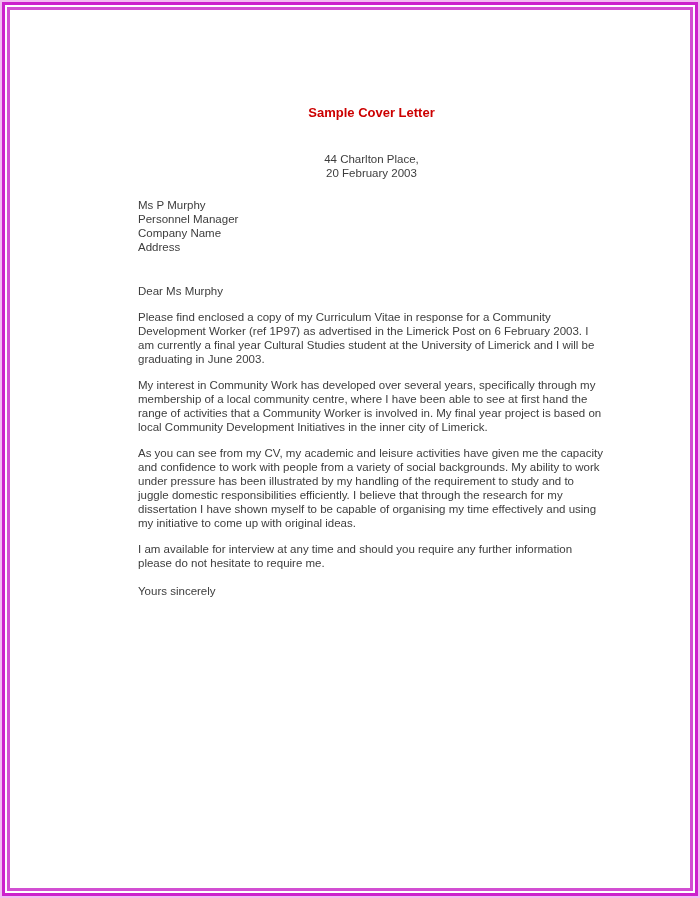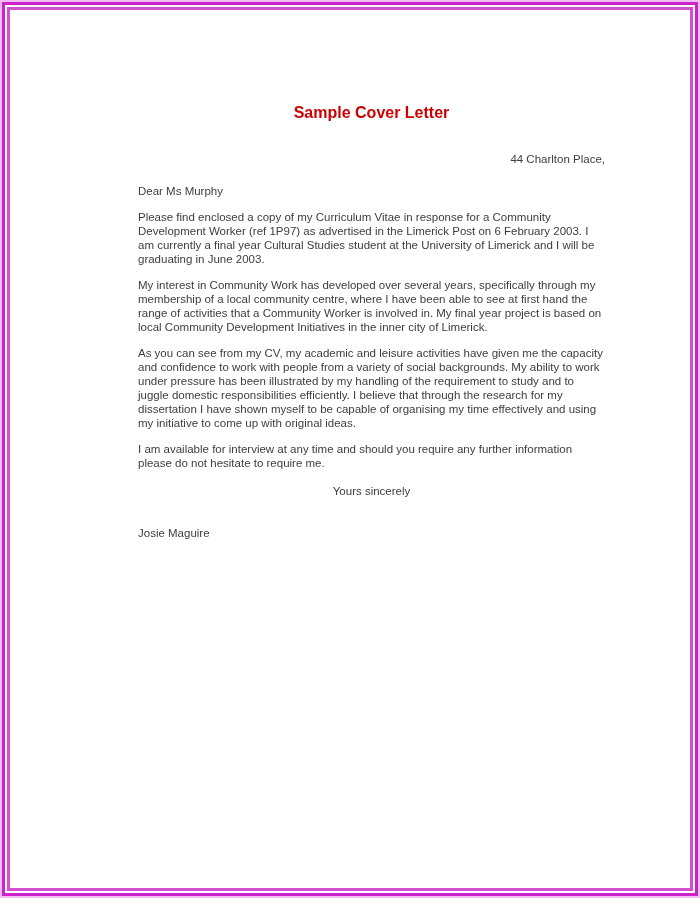--- a/index.html
+++ b/index.html
@@ -44,70 +44,75 @@
     padding: 96px 85px 40px 128px;
     color: #3d3d3d;
     font-size: 11.5px;
     line-height: 14px;
     overflow: hidden;
   }
   .letter-title {
     text-align: center;
     color: #cc0000;
     font-weight: bold;
-    font-size: 16px;
+    font-size: 13px;
     margin: 0 0 32px 0;
   }
   .sender-block {
-    text-align: right;
+    text-align: center;
     margin: 0 0 18px 0;
   }
   .recipient-block {
     text-align: left;
     margin: 0 0 30px 0;
   }
   .salutation {
     margin: 0 0 12px 0;
   }
   .para {
     margin: 12px 0 12px 0;
   }
   .closing {
     margin: 14px 0 0 0;
-    text-align: center;
   }
   .signature {
     margin: 28px 0 0 0;
   }
   .line { display: block; }
 </style>
 </head>
 <body>
 
 <div class="frame-outer">
   <div class="frame-m1">
     <div class="frame-white">
       <div class="frame-m2">
         <div class="page">
 
           <div class="letter-title">Sample Cover Letter</div>
 
           <div class="sender-block">
             <span class="line">44 Charlton Place,</span>
+            <span class="line">20 February 2003</span>
           </div>
 
+          <div class="recipient-block">
+            <span class="line">Ms P Murphy</span>
+            <span class="line">Personnel Manager</span>
+            <span class="line">Company Name</span>
+            <span class="line">Address</span>
+          </div>
 
           <div class="salutation">Dear Ms Murphy</div>
 
           <p class="para">Please find enclosed a copy of my Curriculum Vitae in response for a Community Development Worker (ref 1P97) as advertised in the Limerick Post on 6 February 2003.  I am currently a final year Cultural Studies student at the University of Limerick and I will be graduating in June 2003.</p>
           <p class="para">My interest in Community Work has developed over several years, specifically through my membership of a local community centre, where I have been able to see at first hand the range of activities that a Community Worker is involved in.  My final year project is based on local Community Development Initiatives in the inner city of Limerick.</p>
           <p class="para">As you can see from my CV, my academic and leisure activities have given me the capacity and confidence to work with people from a variety of social backgrounds. My ability to work under pressure has been illustrated by my handling of the requirement to study and to juggle domestic responsibilities efficiently. I believe that through the research for my dissertation I have shown myself to be capable of organising my time effectively and using my initiative to come up with original ideas.</p>
           <p class="para">I am available for interview at any time and should you require any further information please do not hesitate to require me.</p>
 
           <div class="closing">Yours sincerely</div>
 
-          <div class="signature">Josie Maguire</div>
 
         </div>
       </div>
     </div>
   </div>
 </div>
 
 </body></html>

